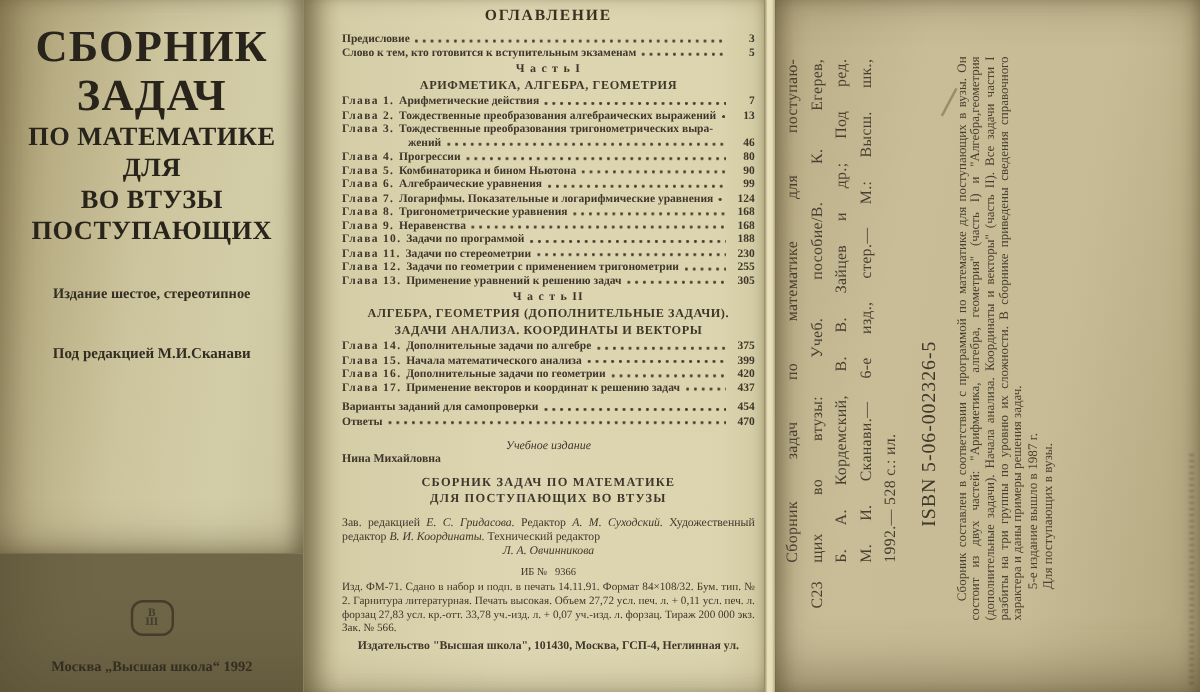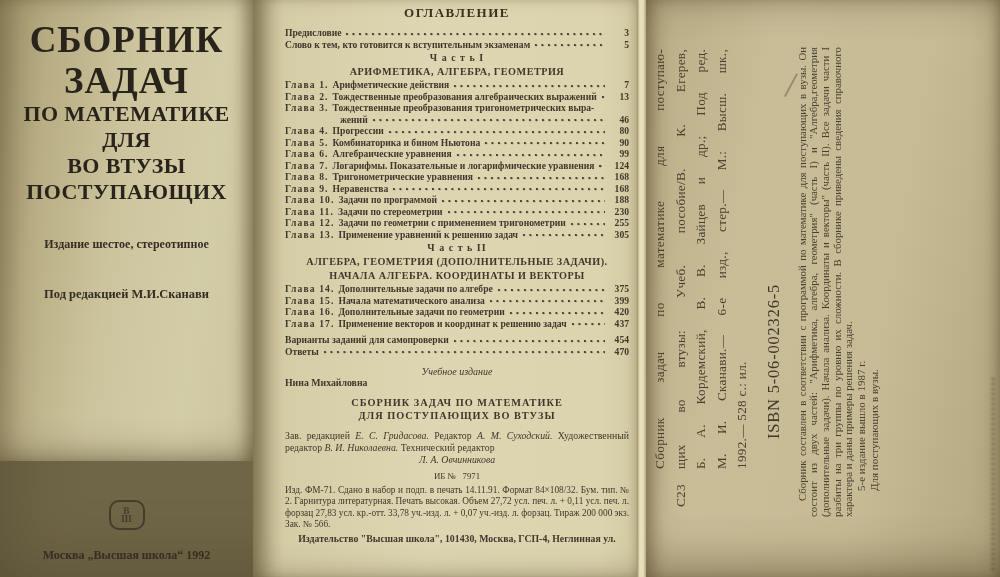--- a/index.html
+++ b/index.html
@@ -191,21 +191,21 @@
           <span class="pg">255</span>
         </div>
         <div class="toc-row">
           <span class="lbl">Глава 13.</span>
           <span class="ttl">Применение уравнений к решению задач</span>
           <span class="leader"></span>
           <span class="pg">305</span>
         </div>
         <div class="toc-part">Ч а с т ь  II</div>
         <div class="toc-section">АЛГЕБРА,  ГЕОМЕТРИЯ  (ДОПОЛНИТЕЛЬНЫЕ  ЗАДАЧИ).</div>
-        <div class="toc-section">НАЧАЛА  АЛГЕБРА.  КООРДИНАТЫ  И  ВЕКТОРЫ</div>
+        <div class="toc-section">ЗАДАЧИ  АНАЛИЗА.  КООРДИНАТЫ  И  ВЕКТОРЫ</div>
         <div class="toc-row">
           <span class="lbl">Глава 14.</span>
           <span class="ttl">Дополнительные задачи по алгебре</span>
           <span class="leader"></span>
           <span class="pg">375</span>
         </div>
         <div class="toc-row">
           <span class="lbl">Глава 15.</span>
           <span class="ttl">Начала математического анализа</span>
           <span class="leader"></span>
@@ -233,23 +233,23 @@
           <span class="ttl">Ответы</span>
           <span class="leader"></span>
           <span class="pg">470</span>
         </div>
       </div>
 
     <div class="uch">Учебное издание</div>
     <div class="authors-last">Нина Михайловна</div>
     <div class="ctitle">СБОРНИК  ЗАДАЧ  ПО  МАТЕМАТИКЕ</div>
     <div class="ctitle">ДЛЯ  ПОСТУПАЮЩИХ  ВО  ВТУЗЫ</div>
-    <div class="editors"><span>Зав. редакцией </span><span class="it">Е. С. Гридасова.</span><span> Редактор </span><span class="it">А. М. Суходский.</span><span> Художественный редактор </span><span class="it">В. И. Николаевна.</span><span> Технический редактор</span></div>
+    <div class="editors"><span>Зав. редакцией </span><span class="it">Е. С. Гридасова.</span><span> Редактор </span><span class="it">А. М. Суходский.</span><span> Художественный редактор </span><span class="it">В. И. Координаты.</span><span> Технический редактор</span></div>
     <div class="editors-last">Л. А. Овчинникова</div>
-    <div class="ib">ИБ №   7971</div>
+    <div class="ib">ИБ №   9366</div>
     <div class="imprint">Изд. ФМ-71. Сдано в набор и подп. в печать 14.11.91. Формат 84×108/32. Бум. тип. № 2. Гарнитура литературная. Печать высокая. Объем 27,72 усл. печ. л. + 0,11 усл. печ. л. форзац 27,83 усл. кр.-отт. 33,78 уч.-изд. л. + 0,07 уч.-изд. л. форзац. Тираж 200 000 экз. Зак. № 566.</div>
     <div class="pub">Издательство "Высшая школа", 101430, Москва, ГСП-4, Неглинная ул.</div>
 
   </div>
 
   <div class="edge-strip"></div>
 
   <div class="right-page"></div>
   <div class="scratch"></div>
   <div class="rot-wrap">

